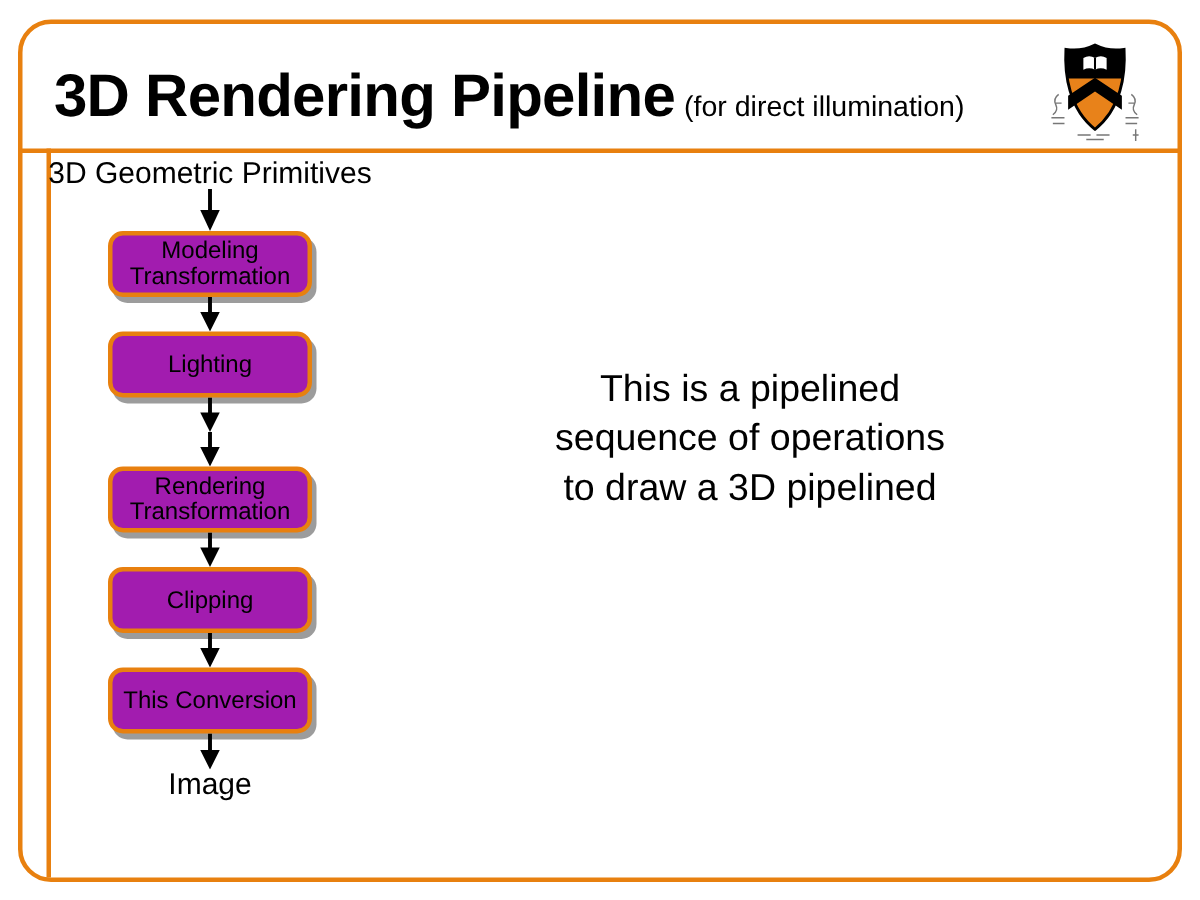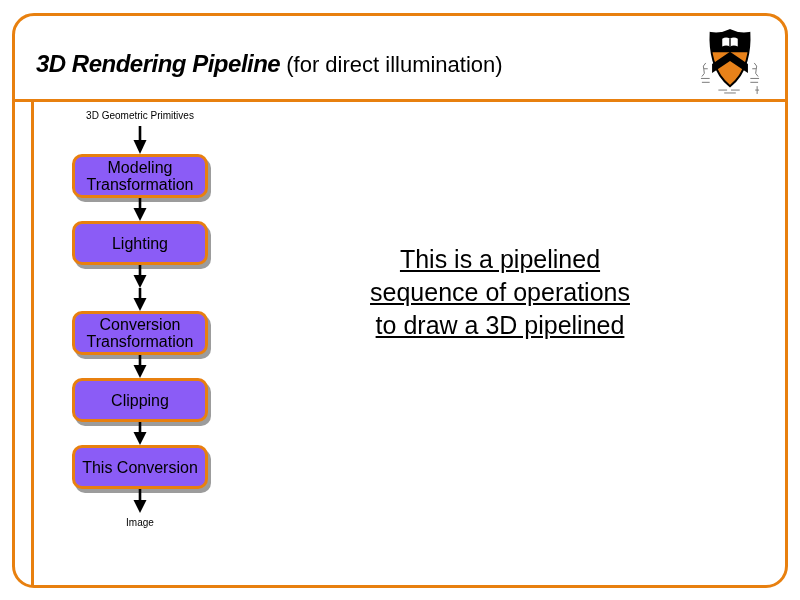--- a/index.html
+++ b/index.html
@@ -13,43 +13,43 @@
   }
   .title-divider{
     position:absolute;left:12px;top:99px;width:776px;height:3px;background:#E8800F;
   }
   .left-rule{
     position:absolute;left:31px;top:99px;width:3px;height:486px;background:#E8800F;
   }
   .title-bar{
     position:absolute;left:36px;top:44px;width:660px;white-space:nowrap;line-height:40px;
   }
-  .title-main{font-size:24px;font-weight:bold;letter-spacing:-0.5px;font-style:italic;}
-  .title-sub{font-size:22px;font-weight:normal;margin-left:6px;}
+  .title-main{font-size:40px;font-weight:bold;letter-spacing:-0.5px;}
+  .title-sub{font-size:19px;font-weight:normal;margin-left:6px;}
   .logo{position:absolute;left:699px;top:25px;width:62px;height:72px;}
   
   .flow{
     position:absolute;left:47px;top:106px;width:186px;
     display:flex;flex-direction:column;align-items:center;
   }
   .flow-label{
-    font-size:10px;line-height:20px;height:20px;text-align:left;white-space:nowrap;
+    font-size:20px;line-height:20px;height:20px;text-align:left;white-space:nowrap;
   }
   .stage{
     box-sizing:border-box;width:136px;height:44px;
-    border:3px solid #E8800F;border-radius:10px;background:#8b5cf6;
+    border:3px solid #E8800F;border-radius:10px;background:#a21caf;
     box-shadow:3px 4px 0 0 #9c9c9c;
     display:flex;align-items:center;justify-content:center;
     text-align:center;font-size:16px;line-height:17px;padding:1px 2px;
   }
   .arrow{display:block;}
   
   .note{
     position:absolute;left:340px;top:243px;width:320px;
-    text-align:center;font-size:25px;line-height:33px;text-decoration:underline;
+    text-align:center;font-size:25px;line-height:33px;
   }
 </style>
 </head>
 <body>
 
 <div class="slide">
 
   <div class="frame"></div>
   <div class="title-divider"></div>
   <div class="left-rule"></div>
@@ -100,21 +100,21 @@
       <rect x="6.7" y="0" width="2.6" height="11" fill="#000"></rect>
         <polygon points="1.5,10 14.5,10 8,23" fill="#000"></polygon>
     </svg>
 
 
     <svg class="arrow" width="16" height="23" viewBox="0 0 16 23">
       <rect x="6.7" y="0" width="2.6" height="11" fill="#000"></rect>
         <polygon points="1.5,10 14.5,10 8,23" fill="#000"></polygon>
     </svg>
 
-    <div class="stage">Conversion Transformation</div>
+    <div class="stage">Rendering Transformation</div>
 
     <svg class="arrow" width="16" height="23" viewBox="0 0 16 23">
       <rect x="6.7" y="0" width="2.6" height="11" fill="#000"></rect>
         <polygon points="1.5,10 14.5,10 8,23" fill="#000"></polygon>
     </svg>
 
     <div class="stage">Clipping</div>
 
     <svg class="arrow" width="16" height="23" viewBox="0 0 16 23">
       <rect x="6.7" y="0" width="2.6" height="11" fill="#000"></rect>

